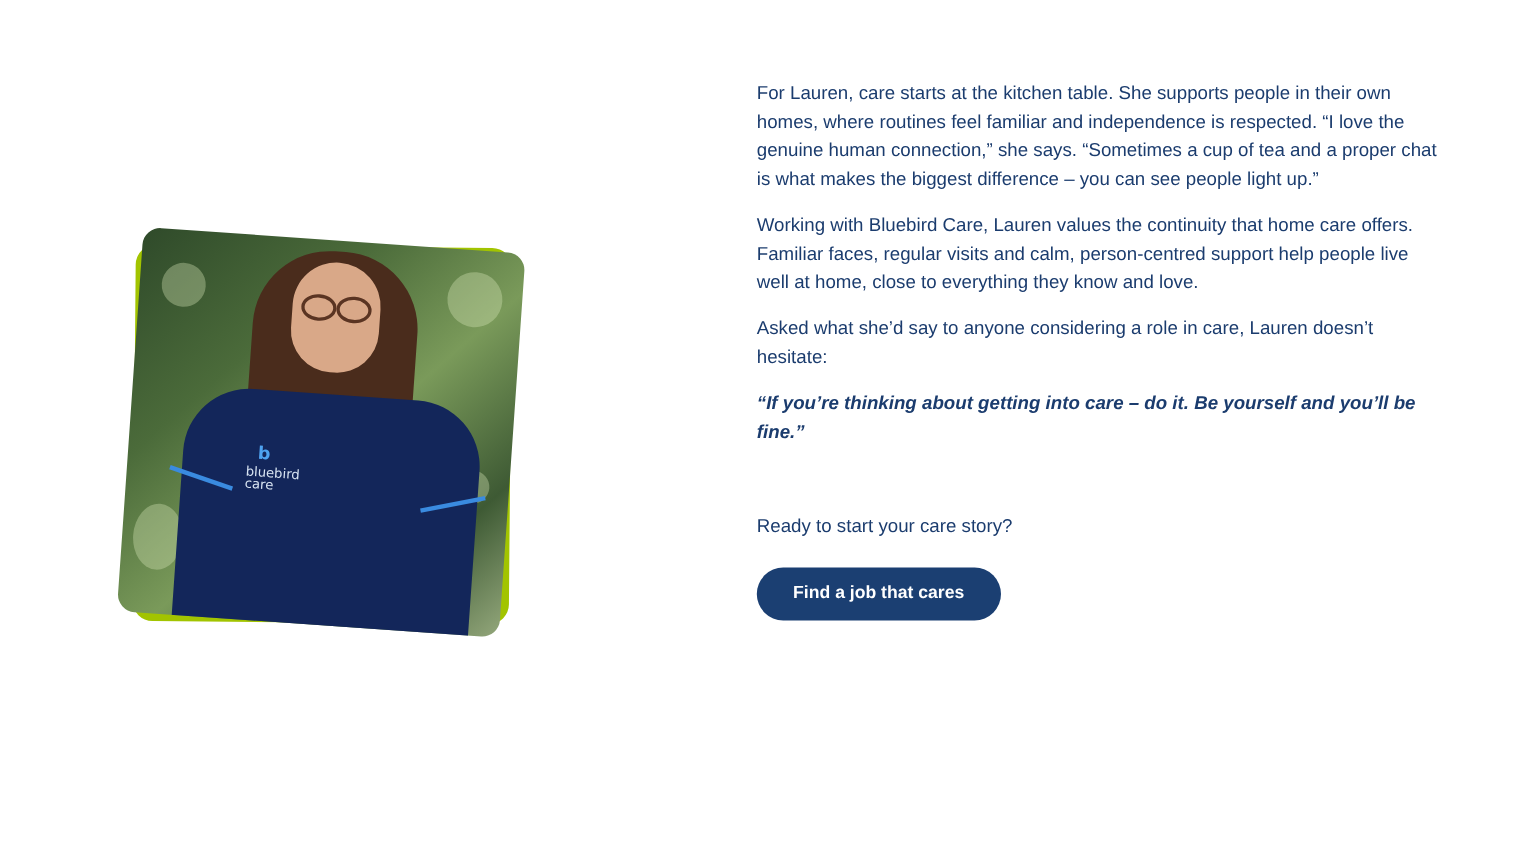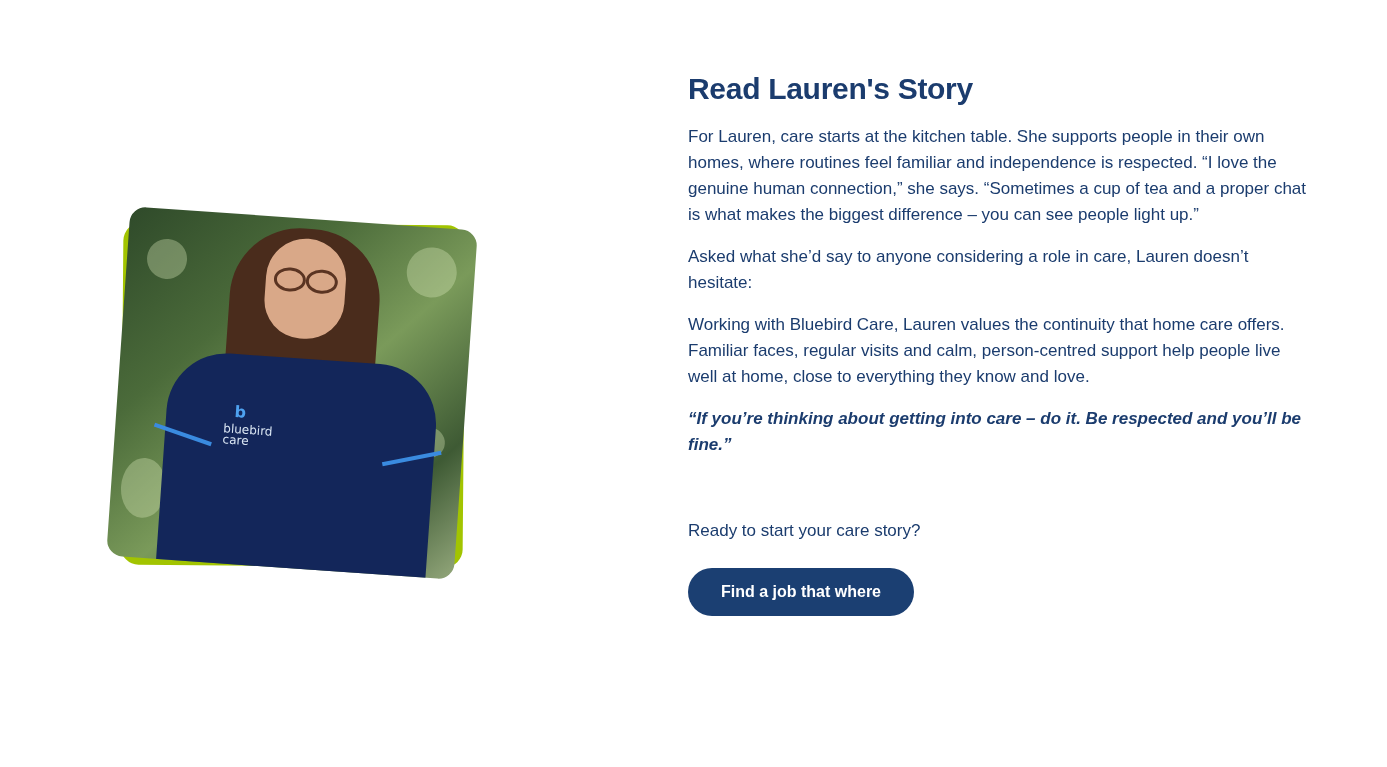--- a/index.html
+++ b/index.html
@@ -53,20 +53,19 @@
     <div class="sleeve-stripe" style="left:268px;top:230px;width:60px;transform:rotate(-15deg);"></div>
     <div class="logo-b">b</div>
     <div class="logo-text">
       <div>bluebird</div>
       <div>care</div>
     </div>
   </div>
 </div>
 
 <div class="content">
-  <h1>Read Lauren's Story</h1>
   <p>For Lauren, care starts at the kitchen table. She supports people in their own homes, where routines feel familiar and independence is respected. “I love the genuine human connection,” she says. “Sometimes a cup of tea and a proper chat is what makes the biggest difference – you can see people light up.”</p>
+  <p>Working with Bluebird Care, Lauren values the continuity that home care offers. Familiar faces, regular visits and calm, person-centred support help people live well at home, close to everything they know and love.</p>
   <p>Asked what she’d say to anyone considering a role in care, Lauren doesn’t hesitate:</p>
-  <p>Working with Bluebird Care, Lauren values the continuity that home care offers. Familiar faces, regular visits and calm, person-centred support help people live well at home, close to everything they know and love.</p>
-  <p class="quote">“If you’re thinking about getting into care – do it. Be respected and you’ll be fine.”</p>
+  <p class="quote">“If you’re thinking about getting into care – do it. Be yourself and you’ll be fine.”</p>
   <p class="cta-q">Ready to start your care story?</p>
-  <button class="cta-btn">Find a job that where</button>
+  <button class="cta-btn">Find a job that cares</button>
 </div>
 
 </body></html>

